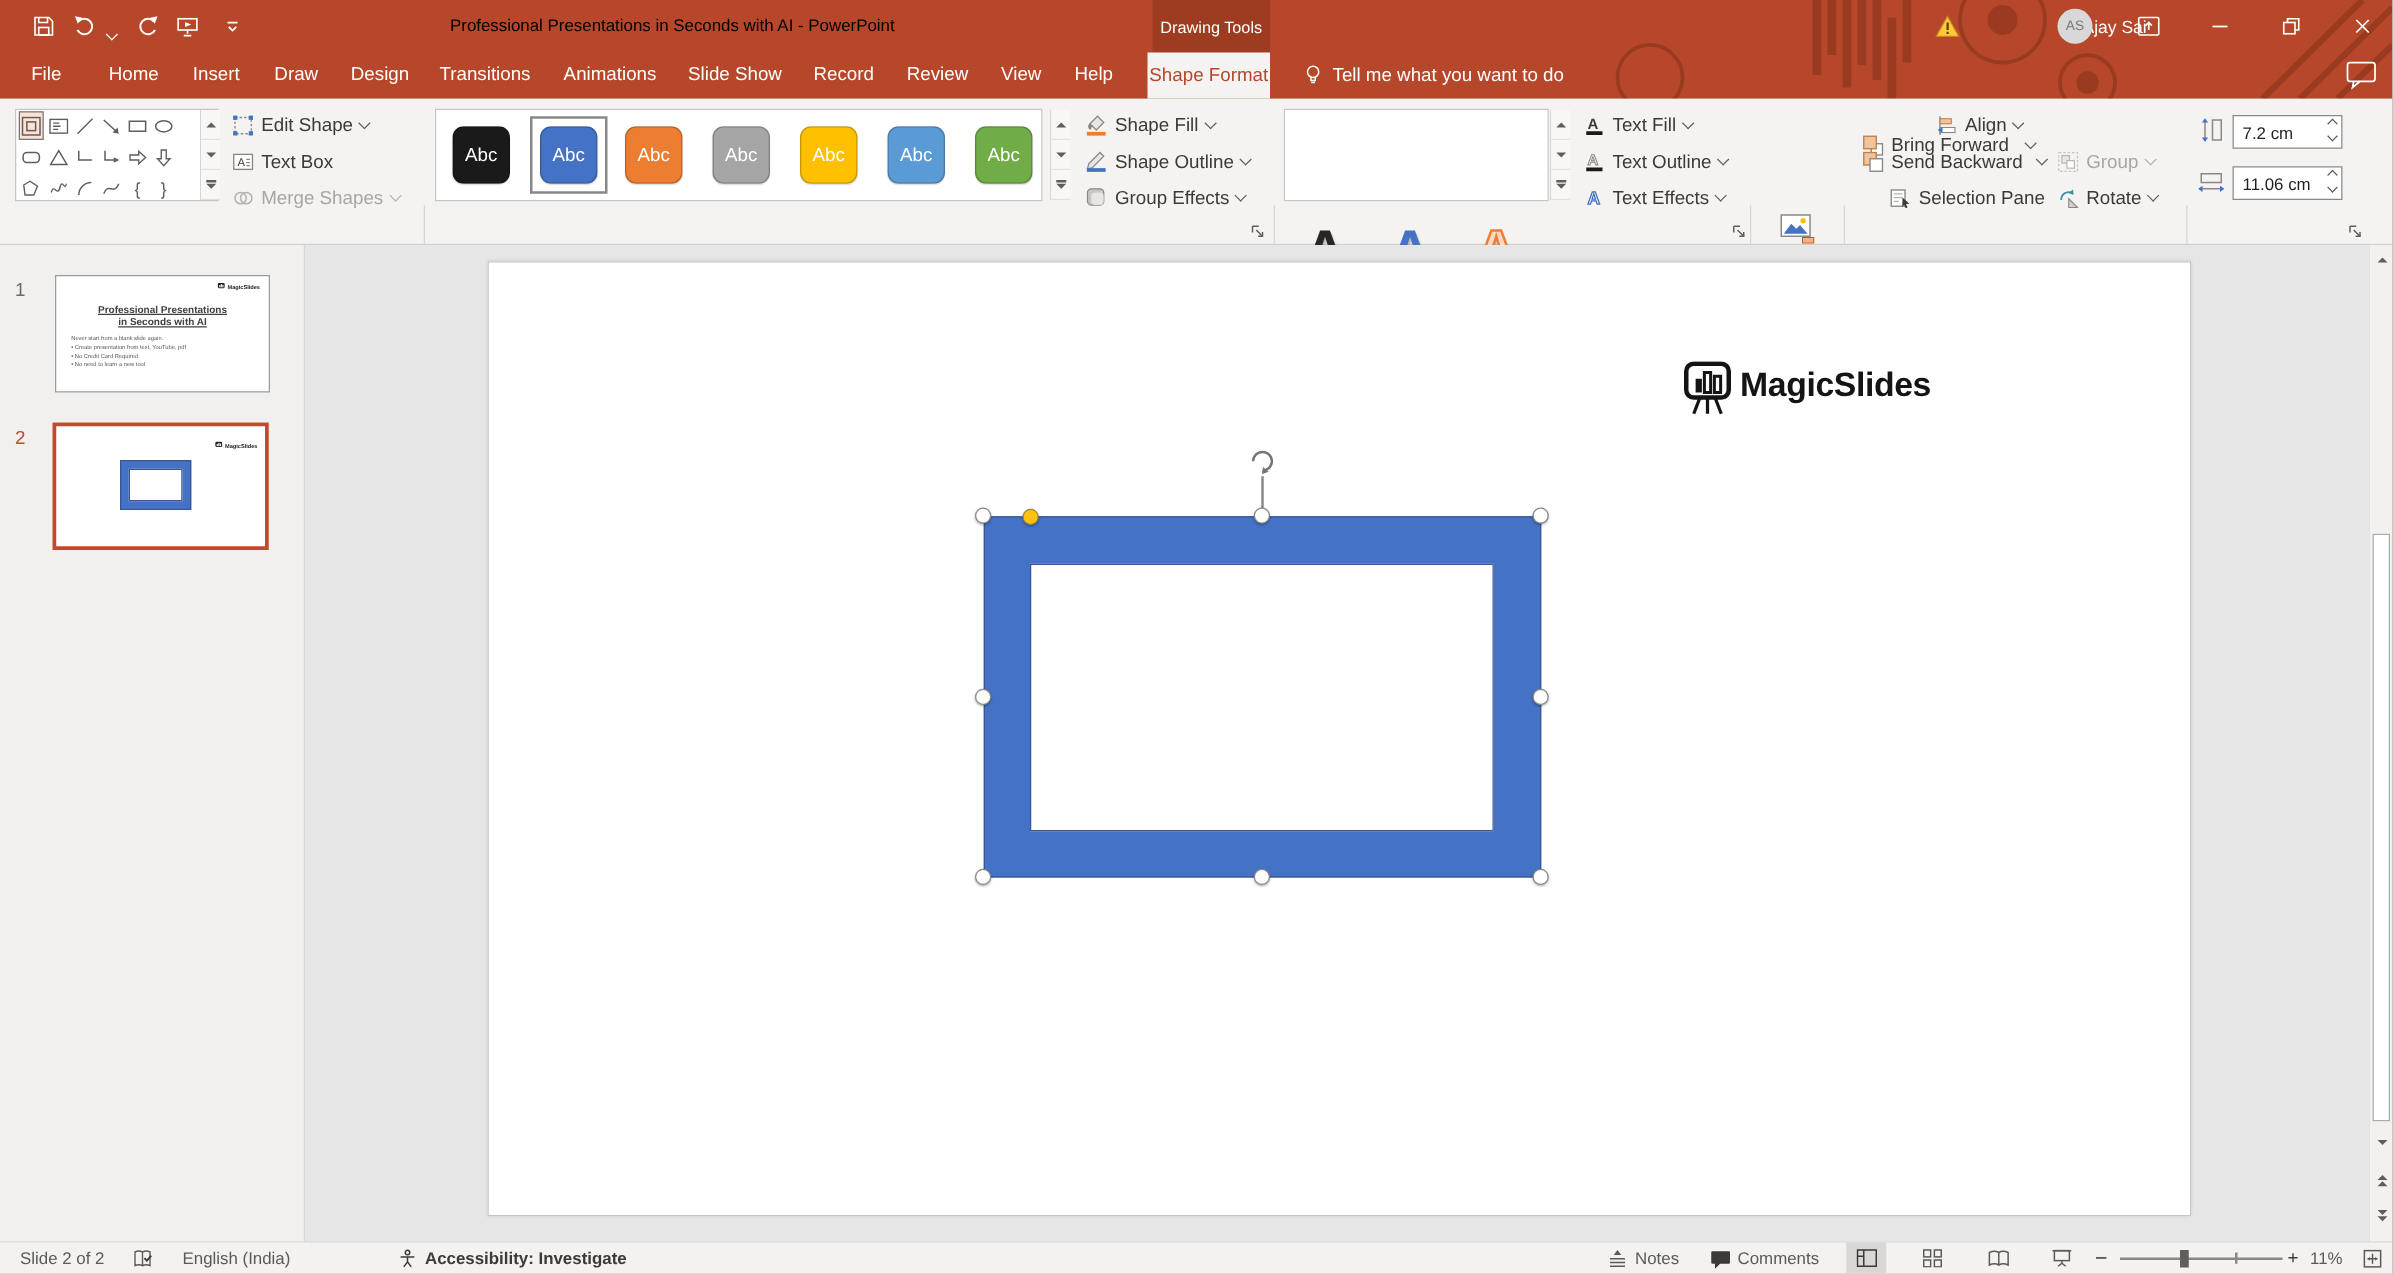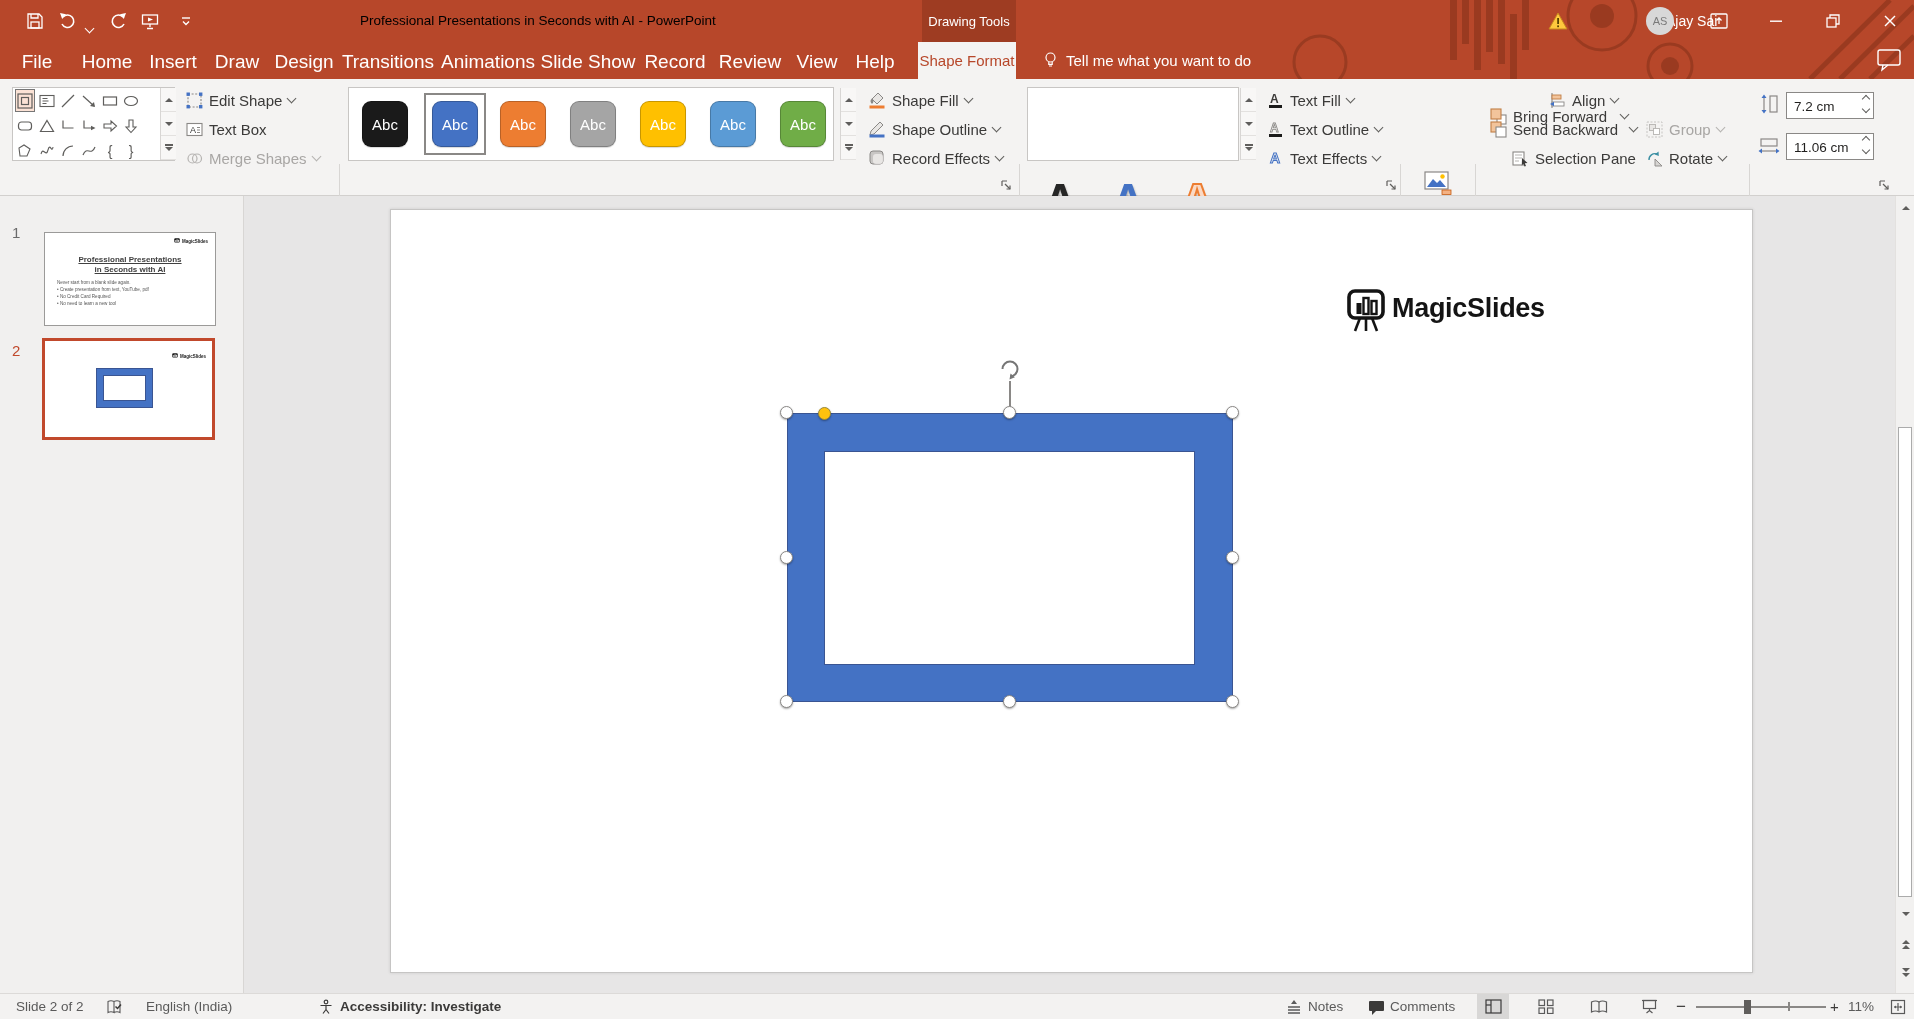--- a/index.html
+++ b/index.html
@@ -6,21 +6,21 @@
   #app{position:relative;width:1914px;height:1019px;background:#E7E6E6;font-family:"Liberation Sans",sans-serif;overflow:hidden;-webkit-font-smoothing:antialiased;}
   .abs{position:absolute;}
   
   .header{position:absolute;left:0;top:0;width:1914px;height:79px;background:#B7472A;overflow:hidden;}
   .title-text{position:absolute;top:13px;font-size:13.5px;color:#000000;white-space:nowrap;}
   .ctx-header{position:absolute;left:922px;top:0;width:94px;height:42px;background:rgba(43,9,2,0.18);color:#fff;font-size:13px;display:flex;align-items:center;justify-content:center;white-space:nowrap;}
   .qat-ic{position:absolute;top:12px;width:18px;height:18px;}
   .win-ic{position:absolute;top:11px;width:20px;height:20px;}
   .user-name{position:absolute;top:13px;font-size:14px;color:#fff;white-space:nowrap;}
   .avatar{position:absolute;left:1646px;top:7px;width:28px;height:28px;border-radius:50%;background:#D8D8D8;color:#7a7a7a;font-size:11px;display:flex;align-items:center;justify-content:center;}
-  .tab{position:absolute;top:51px;transform:translateX(-50%);font-size:19px;color:#fff;white-space:nowrap;cursor:default;text-align:right;}
+  .tab{position:absolute;top:51px;transform:translateX(-50%);font-size:15px;color:#fff;white-space:nowrap;cursor:default;text-align:right;}
   .tab-active{position:absolute;left:918px;top:42px;width:98px;height:37px;background:#F4F3F2;color:#B7472A;font-size:15px;display:flex;align-items:center;justify-content:center;white-space:nowrap;}
   .tellme{position:absolute;left:1066px;top:52px;font-size:15px;color:#fff;white-space:nowrap;}
   
   .ribbon{position:absolute;left:0;top:79px;width:1914px;height:117px;background:#F4F3F2;border-bottom:1px solid #D2D0CE;box-sizing:border-box;}
   .gbox{position:absolute;background:#fff;border:1px solid #C8C6C4;box-sizing:border-box;}
   .gsep{position:absolute;top:85px;width:1px;height:92px;background:#D8D6D4;}
   .glabel{position:absolute;top:178px;font-size:12px;color:#605E5C;text-align:center;white-space:nowrap;}
   .rbtn{position:absolute;height:22px;display:flex;align-items:center;gap:6px;font-size:15px;color:#3B3A39;white-space:nowrap;cursor:default;}
   .rbtn.dis{color:#A8A6A4;}
   .chev{width:6px;height:6px;border-right:1.4px solid #5F5E5C;border-bottom:1.4px solid #5F5E5C;transform:rotate(45deg);display:inline-block;margin-top:-4px;}
@@ -371,21 +371,21 @@
           <rect x="1.5" y="14.5" width="15" height="3" fill="#4472C4"></rect>
         </svg>
       <span>Shape Outline</span>
         <span class="chev"></span>
     </div>
     <div class="rbtn" style="left:868px;top:68px">
       <svg width="18" height="18" viewBox="0 0 18 18">
           <rect x="2" y="2" width="13" height="13" rx="3" fill="#C8C6C4" stroke="#8A8886" stroke-width="1"></rect>
           <rect x="5" y="5" width="10" height="10" rx="3" fill="#F0EEEC" opacity="0.8"></rect>
         </svg>
-      <span>Record Effects</span>
+      <span>Group Effects</span>
         <span class="chev"></span>
     </div>
     <svg class="launcher" style="left:1000px;top:100px" viewBox="0 0 13 13">
         <g stroke="#5F5E5C" stroke-width="1.2" fill="none">
           <path d="M2 2h5M2 2v5"></path>
           <path d="M5 5l5 5"></path>
           <path d="M10 6.5V10H6.5"></path>
         </g>
       </svg>
     <div class="glabel" style="left:339px;width:680px">Shape Styles</div>
@@ -543,21 +543,21 @@
           <path d="M5 5l5 5"></path>
           <path d="M10 6.5V10H6.5"></path>
         </g>
       </svg>
     <div class="glabel" style="left:1749px;width:146px">Size</div>
   </div>
 
   <div class="panel"></div>
 
   <div class="slide-num" style="left:12px;top:224px">1</div>
-  <div class="thumb" style="left:44px;top:220px;width:172px;height:94px;border:1px solid #9B9A99;margin-top:12px;">
+  <div class="thumb" style="left:44px;top:220px;width:172px;height:94px;border:1px solid #9B9A99;">
     <div class="minilogo" style="right:7px;top:5px">
       <svg width="6" height="6" viewBox="0 0 10 10">
           <rect x="0.5" y="0.5" width="9" height="7" rx="1.5" fill="#1a1a1a"></rect>
           <rect x="2.2" y="3.5" width="1.6" height="3" fill="#fff"></rect>
           <rect x="4.3" y="2.2" width="1.6" height="4.3" fill="#fff"></rect>
           <rect x="6.4" y="3" width="1.6" height="3.5" fill="#fff"></rect>
         </svg>
       <span>MagicSlides</span>
     </div>
     <div class="abs" style="left:0;top:22px;width:100%;text-align:center;font-size:8px;font-weight:bold;color:#404040;text-decoration:underline;line-height:10px;">

